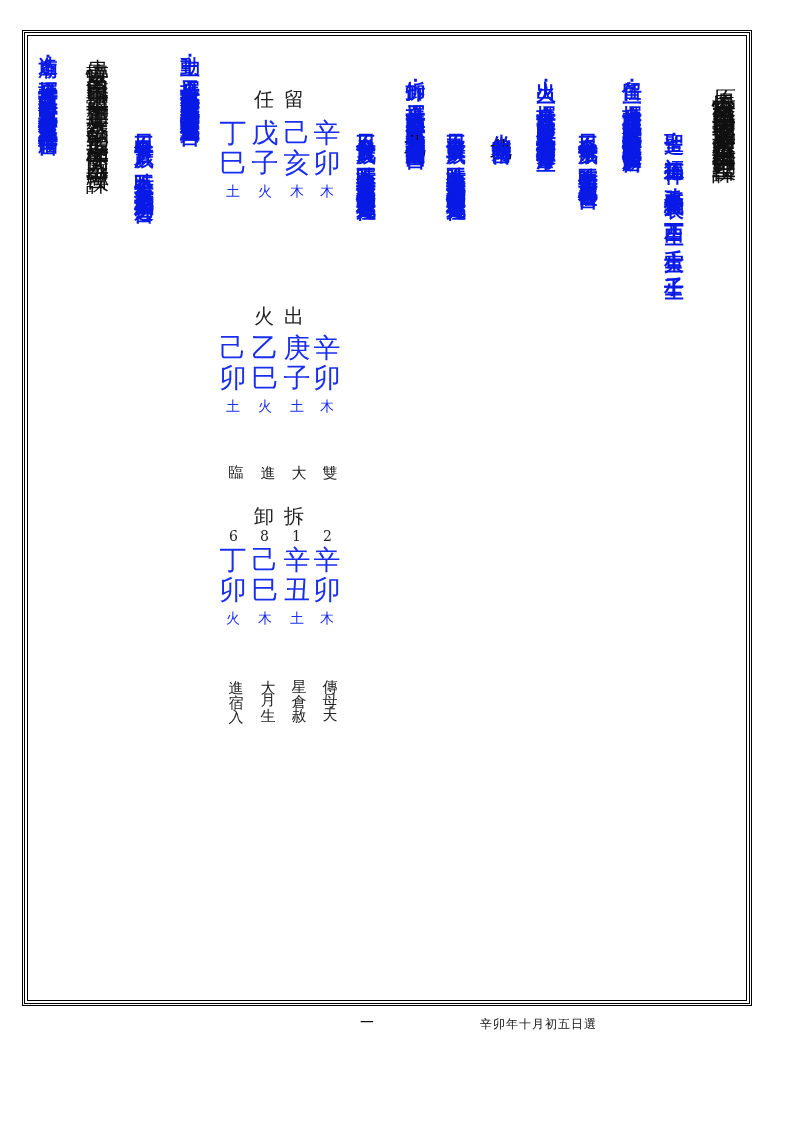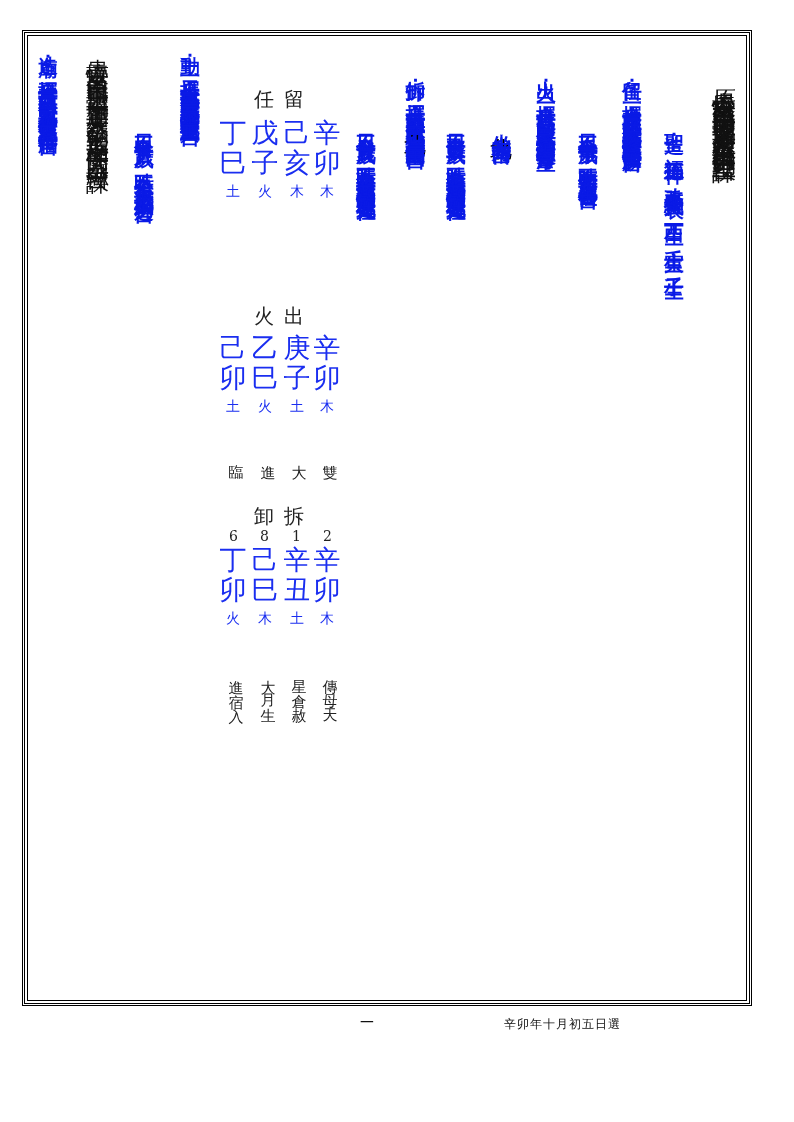--- a/index.html
+++ b/index.html
@@ -140,13 +140,13 @@
 
 <div class="col blue mid" style="left:180px; top:40px; letter-spacing:1.5px;">動土：擇十二月十七庚午日巳時午前九點十五分至十點五十分前先從坐上興工吉</div>
 
 <div class="col blue mid" style="left:134px; top:118px; letter-spacing:2.2px;">日不合甲子廿八歲　時不合乙亥十七歲七七歲人勿近吉</div>
 
 <div class="col black" style="left:86px; top:40px; font-size:23px; letter-spacing:3.4px; font-family:'DejaVu Sans',sans-serif;">貴懷安宮坐艮山單籌正體屬土廟運丁未水茲欲動土造廟上樑安門入廟三獻吉課</div>
 
 <div class="col blue mid" style="left:38px; top:40px; letter-spacing:2px;">造廟：擇正月十五丁酉日巳時午前九點十五分後從坐上興工起基行牆吉</div>
 
 <span class="footer" style="left:360px; top:1014px; font-size:14px;">一</span>
-<span class="footer" style="left:504px; top:1016px; letter-spacing:1px;">辛卯年十月初五日選</span>
+<span class="footer" style="left:480px; top:1016px; letter-spacing:1px;">辛卯年十月初五日選</span>
 
 </body></html>

